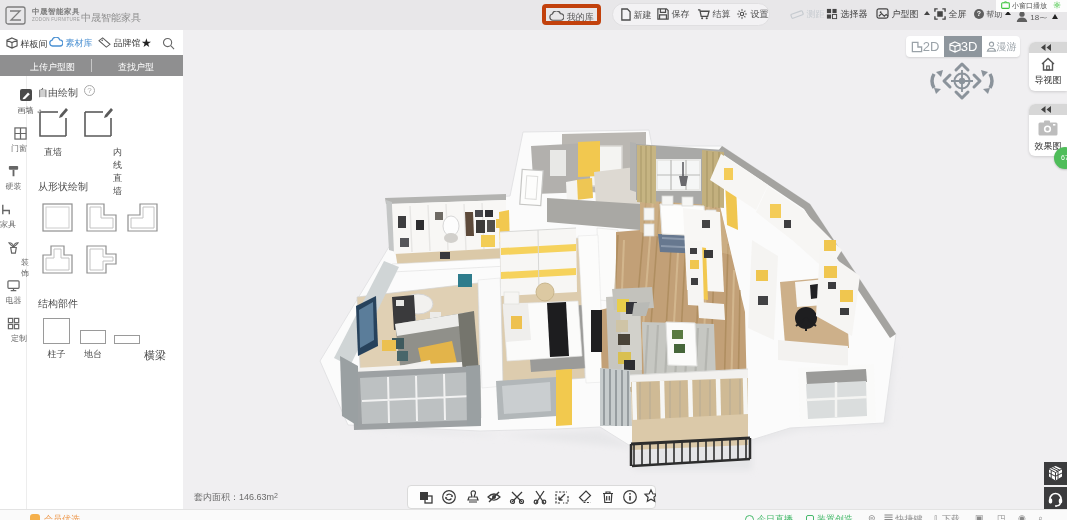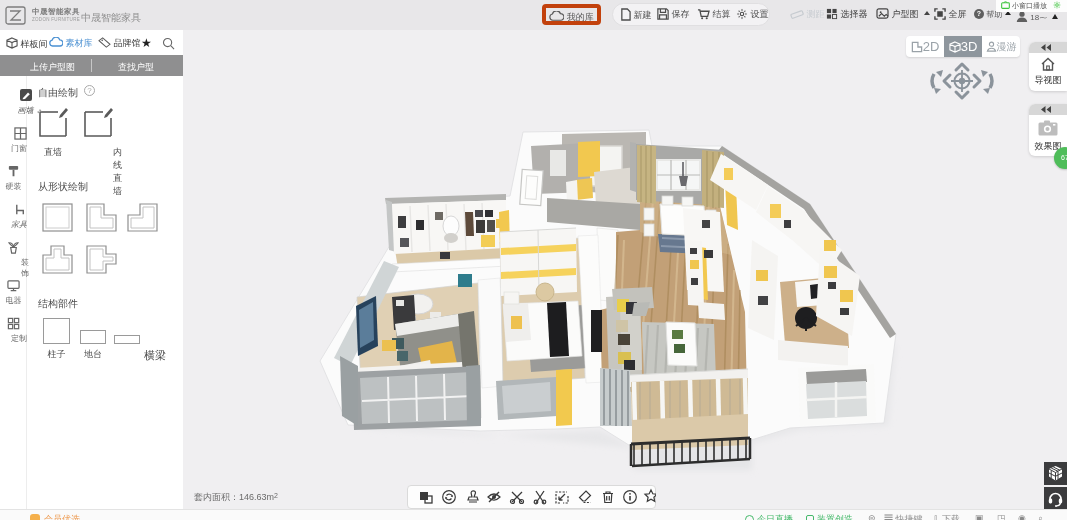--- a/index.html
+++ b/index.html
@@ -146,21 +146,21 @@
 </div>
 
 <div class="abs" style="left:0;top:55px;width:183px;height:21px;background:#8f8f90;color:#fff;font-size:9px;">
   <span style="position:absolute;left:30px;top:6px;">上传户型图</span>
   <span style="position:absolute;left:91px;top:4px;width:1px;height:13px;background:#c7c7c7;"></span>
   <span style="position:absolute;left:118px;top:6px;">查找户型</span>
 </div>
 
 <div class="abs" style="left:0;top:76px;width:27px;height:433px;background:#fff;border-right:1px solid #ededed;"></div>
 
-<div class="abs" style="left:0px;top:88px;width:51px;height:28px;text-align:center;color:#4a4a4a;font-style:italic;">
+<div class="abs" style="left:0px;top:88px;width:51px;height:28px;text-align:center;color:#4a4a4a;">
   <svg width="14" height="14" viewBox="0 0 14 14">
       <rect x="1" y="1" width="12" height="12" rx="2" fill="#4a4a4a"></rect>
       <path d="M4 10 L9 4.5 L10.8 6.2 L6 11 L3.6 11.2 Z" fill="#fff"></path>
     </svg>
   <div style="font-size:8px;margin-top:-1px;">画墙</div>
 </div>
 
 <div class="abs" style="left:0px;top:126px;width:27px;height:28px;text-align:right;color:#6a6a6a;">
   <svg width="13" height="13" viewBox="0 0 14 14">
       <rect x="1" y="1" width="12" height="12" fill="none" stroke="#666" stroke-width="1.3"></rect>
@@ -170,21 +170,21 @@
 </div>
 
 <div class="abs" style="left:0px;top:164px;width:27px;height:28px;text-align:center;color:#6a6a6a;">
   <svg width="13" height="13" viewBox="0 0 14 14">
       <rect x="2" y="1" width="10" height="4" rx="1" fill="#666"></rect>
       <path d="M7 5 v3 M7 8 v4" stroke="#666" stroke-width="2"></path>
     </svg>
   <div style="font-size:8px;margin-top:-1px;">硬装</div>
 </div>
 
-<div class="abs" style="left:0px;top:202px;width:27px;height:28px;text-align:right;color:#6a6a6a;font-style:italic;">
+<div class="abs" style="left:0px;top:202px;width:27px;height:28px;text-align:left;color:#6a6a6a;">
   <svg width="13" height="13" viewBox="0 0 14 14">
       <path d="M3 2 v6 h7 v4 M3 8 v4 M10 8 h-7" fill="none" stroke="#666" stroke-width="1.5"></path>
     </svg>
   <div style="font-size:8px;margin-top:-1px;">家具</div>
 </div>
 
 <div class="abs" style="left:0px;top:240px;width:27px;height:28px;text-align:center;color:#6a6a6a;">
   <svg width="13" height="13" viewBox="0 0 14 14">
       <path d="M4 7 h6 l-1 6 h-4 z" fill="none" stroke="#666" stroke-width="1.3"></path>
       <path d="M7 7 C5 4 3 4 2 2 C5 2 7 3 7 7 C7 3 9 2 12 2 C11 4 9 4 7 7" fill="none" stroke="#666" stroke-width="1.1"></path>

